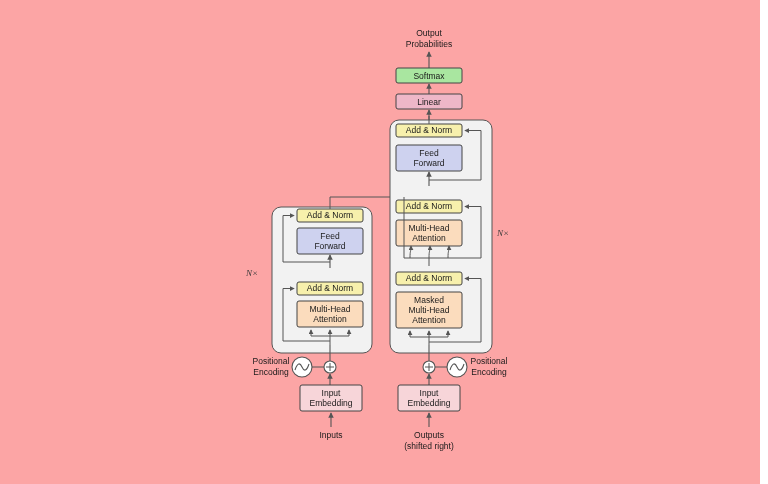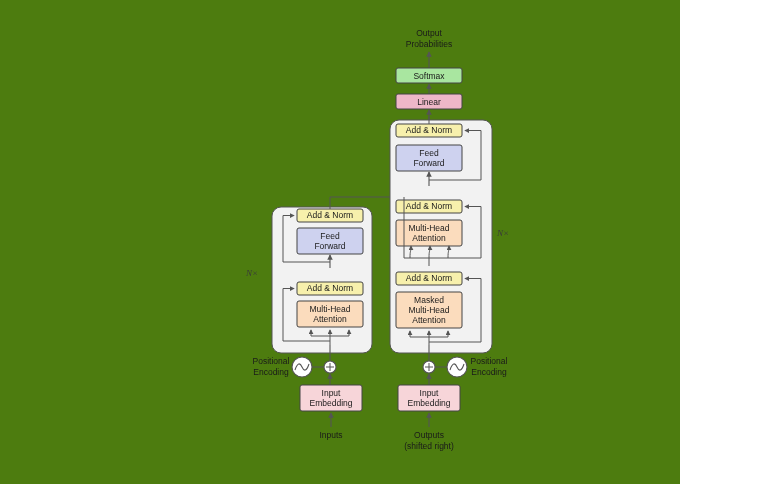--- a/index.html
+++ b/index.html
@@ -8,23 +8,23 @@
     background: #ffffff;
   }
   body {
     width: 768px;
     height: 484px;
     overflow: hidden;
     font-family: "Liberation Sans", sans-serif;
   }
   #diagram-root {
     position: relative;
-    width: 680px;
+    width: 760px;
     height: 484px;
-    background: #4d7c0f;
+    background: #fca5a5;
   }
   svg#arch-svg {
     display: block;
     width: 768px;
     height: 484px;
   }
   .box-label {
     font-family: "Liberation Sans", sans-serif;
     font-size: 8.5px;
     fill: #1a1a1a;

